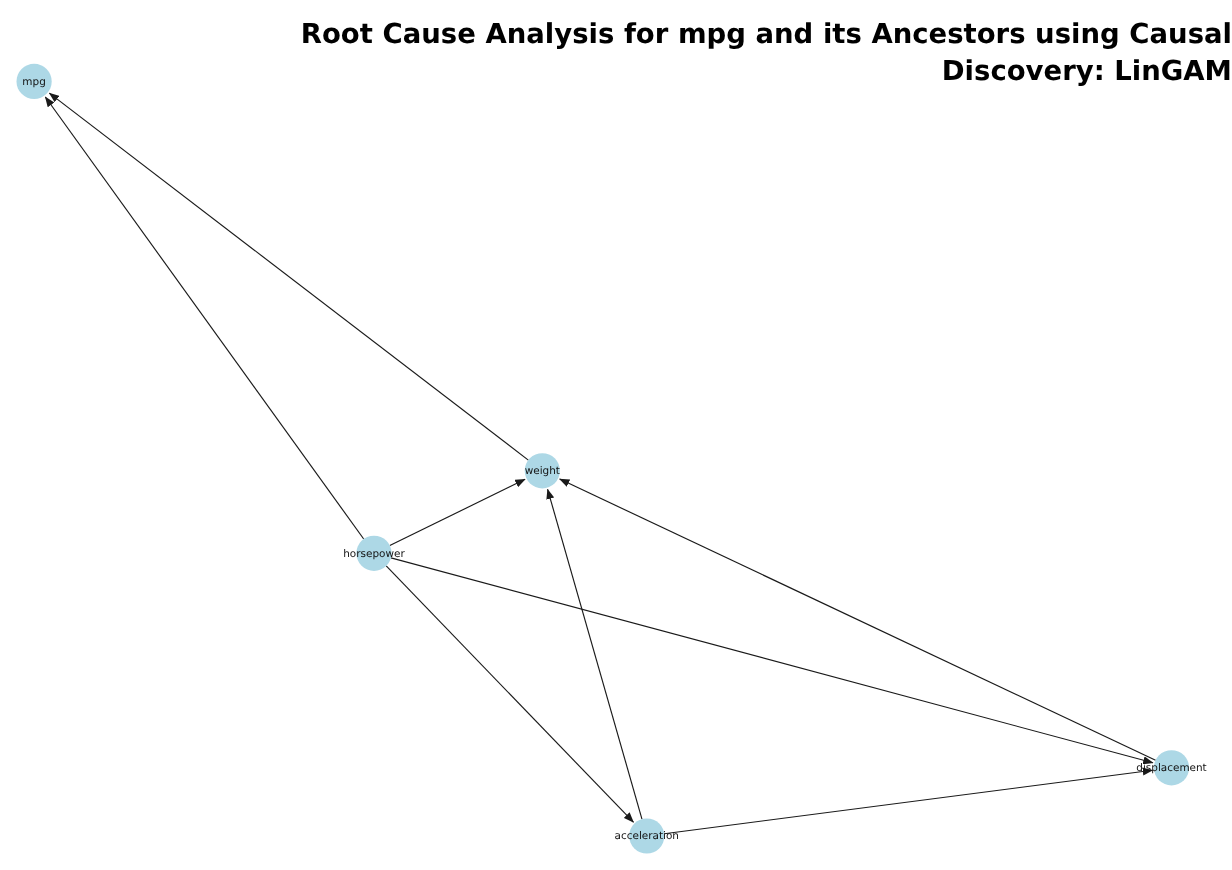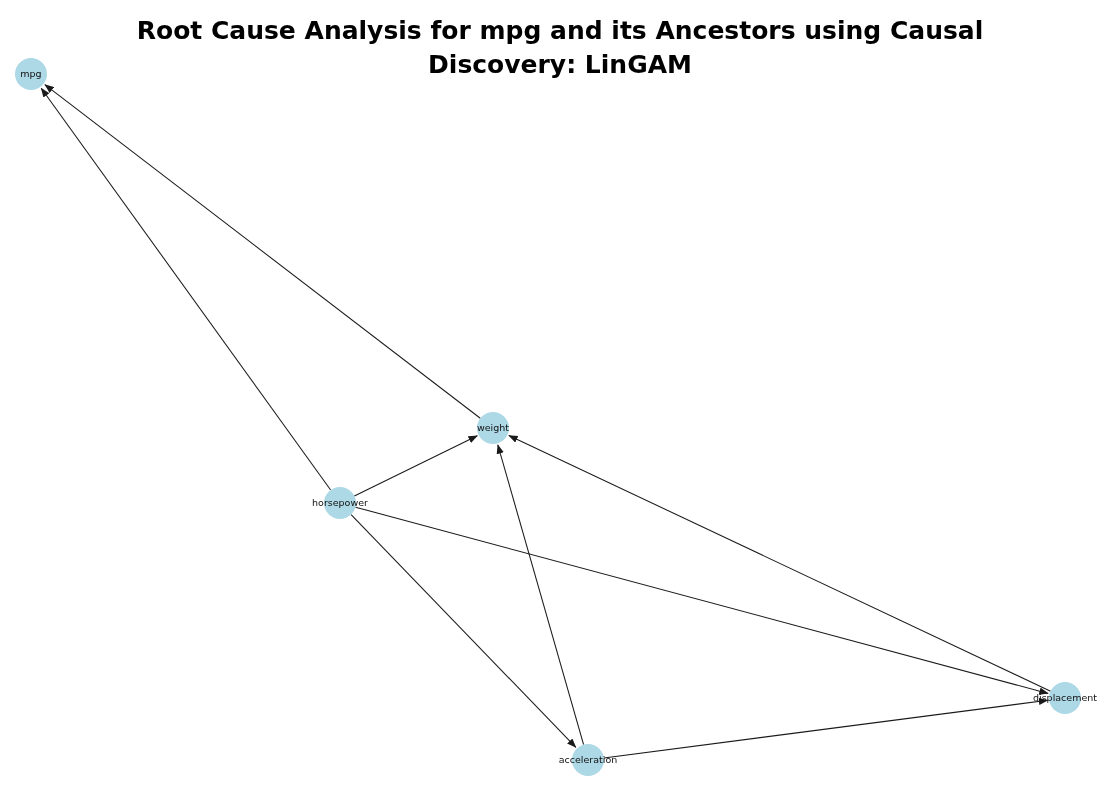--- a/index.html
+++ b/index.html
@@ -13,21 +13,21 @@
     height: 791px;
     background: #ffffff;
     overflow: hidden;
     font-family: "DejaVu Sans", sans-serif;
   }
   #chart-title {
     position: absolute;
     left: 0;
     top: 14px;
     width: 1120px;
-    text-align: center;
+    text-align: right;
     font-family: "DejaVu Sans", sans-serif;
     font-weight: bold;
     font-size: 25px;
     line-height: 34px;
     color: #000000;
     letter-spacing: 0px;
     white-space: pre-line;
   }
   #graph-svg {
     position: absolute;

